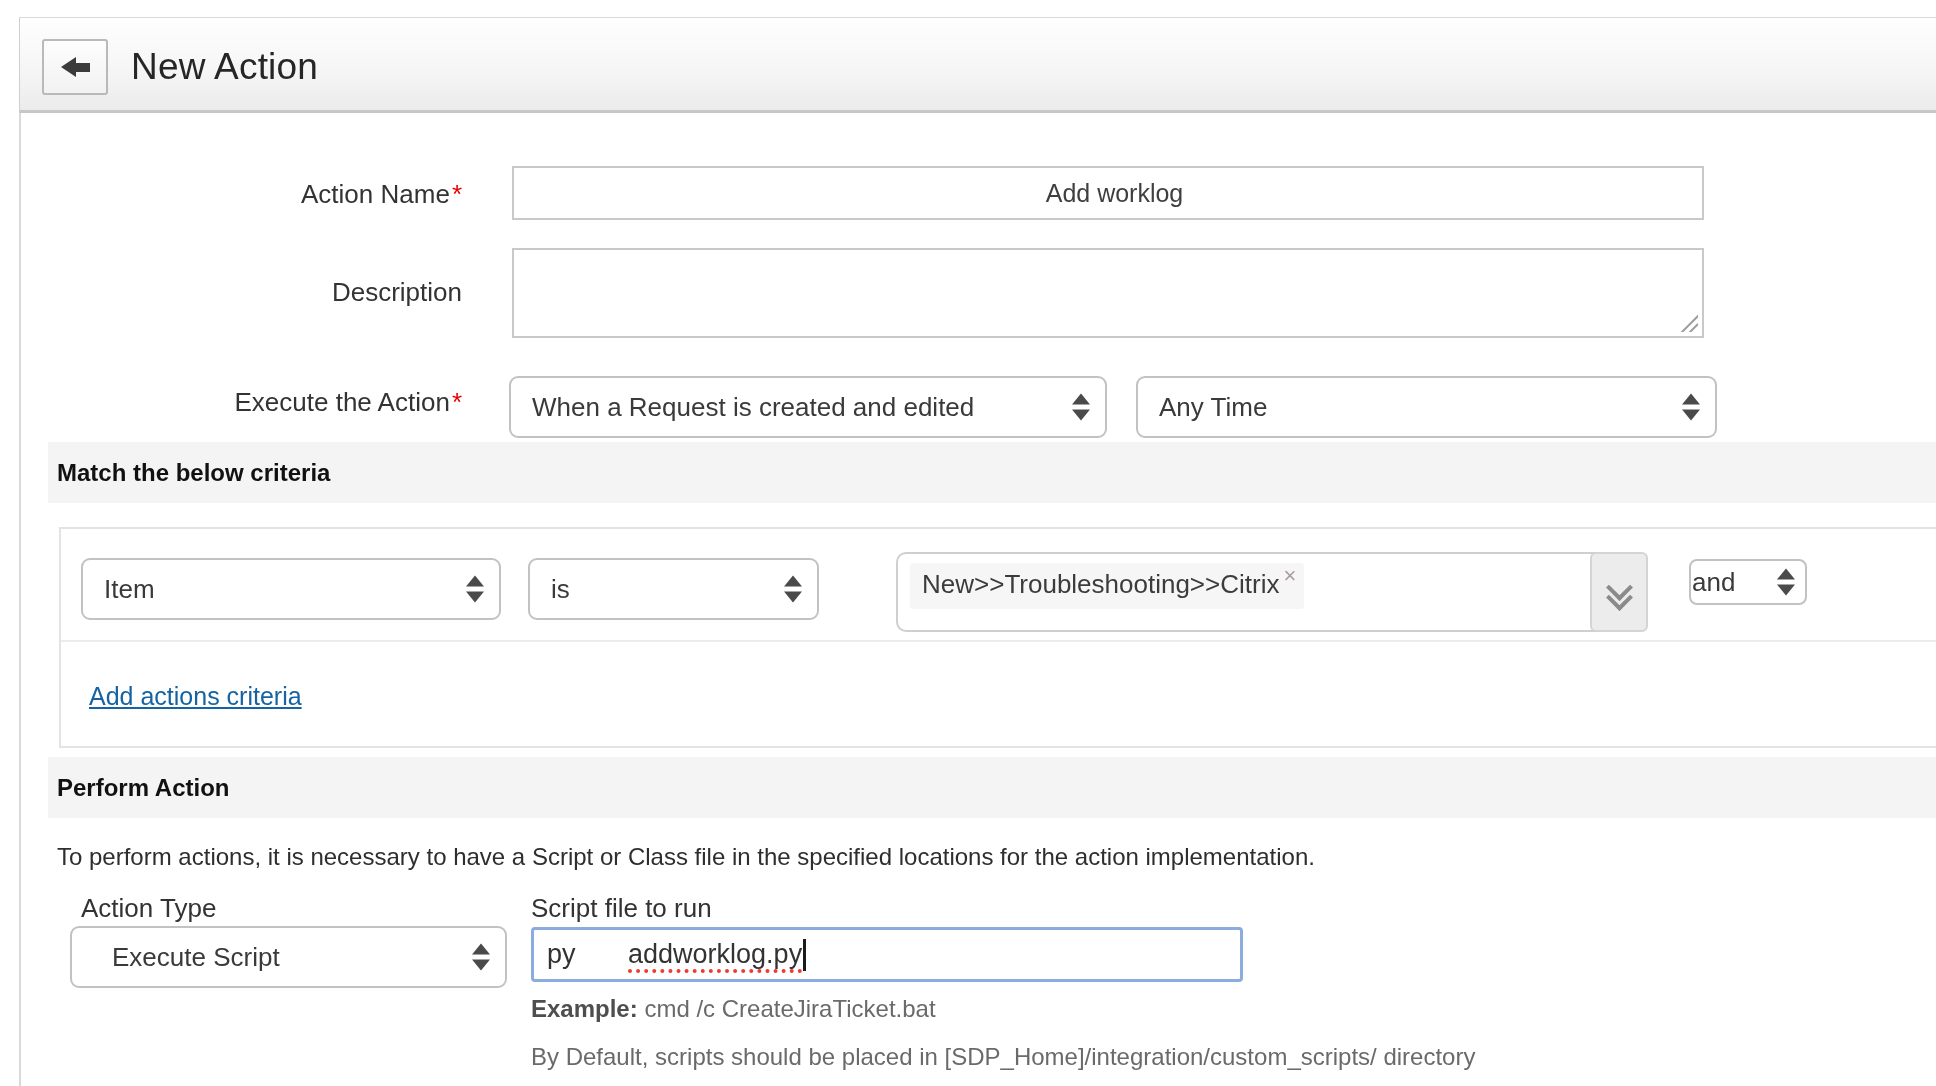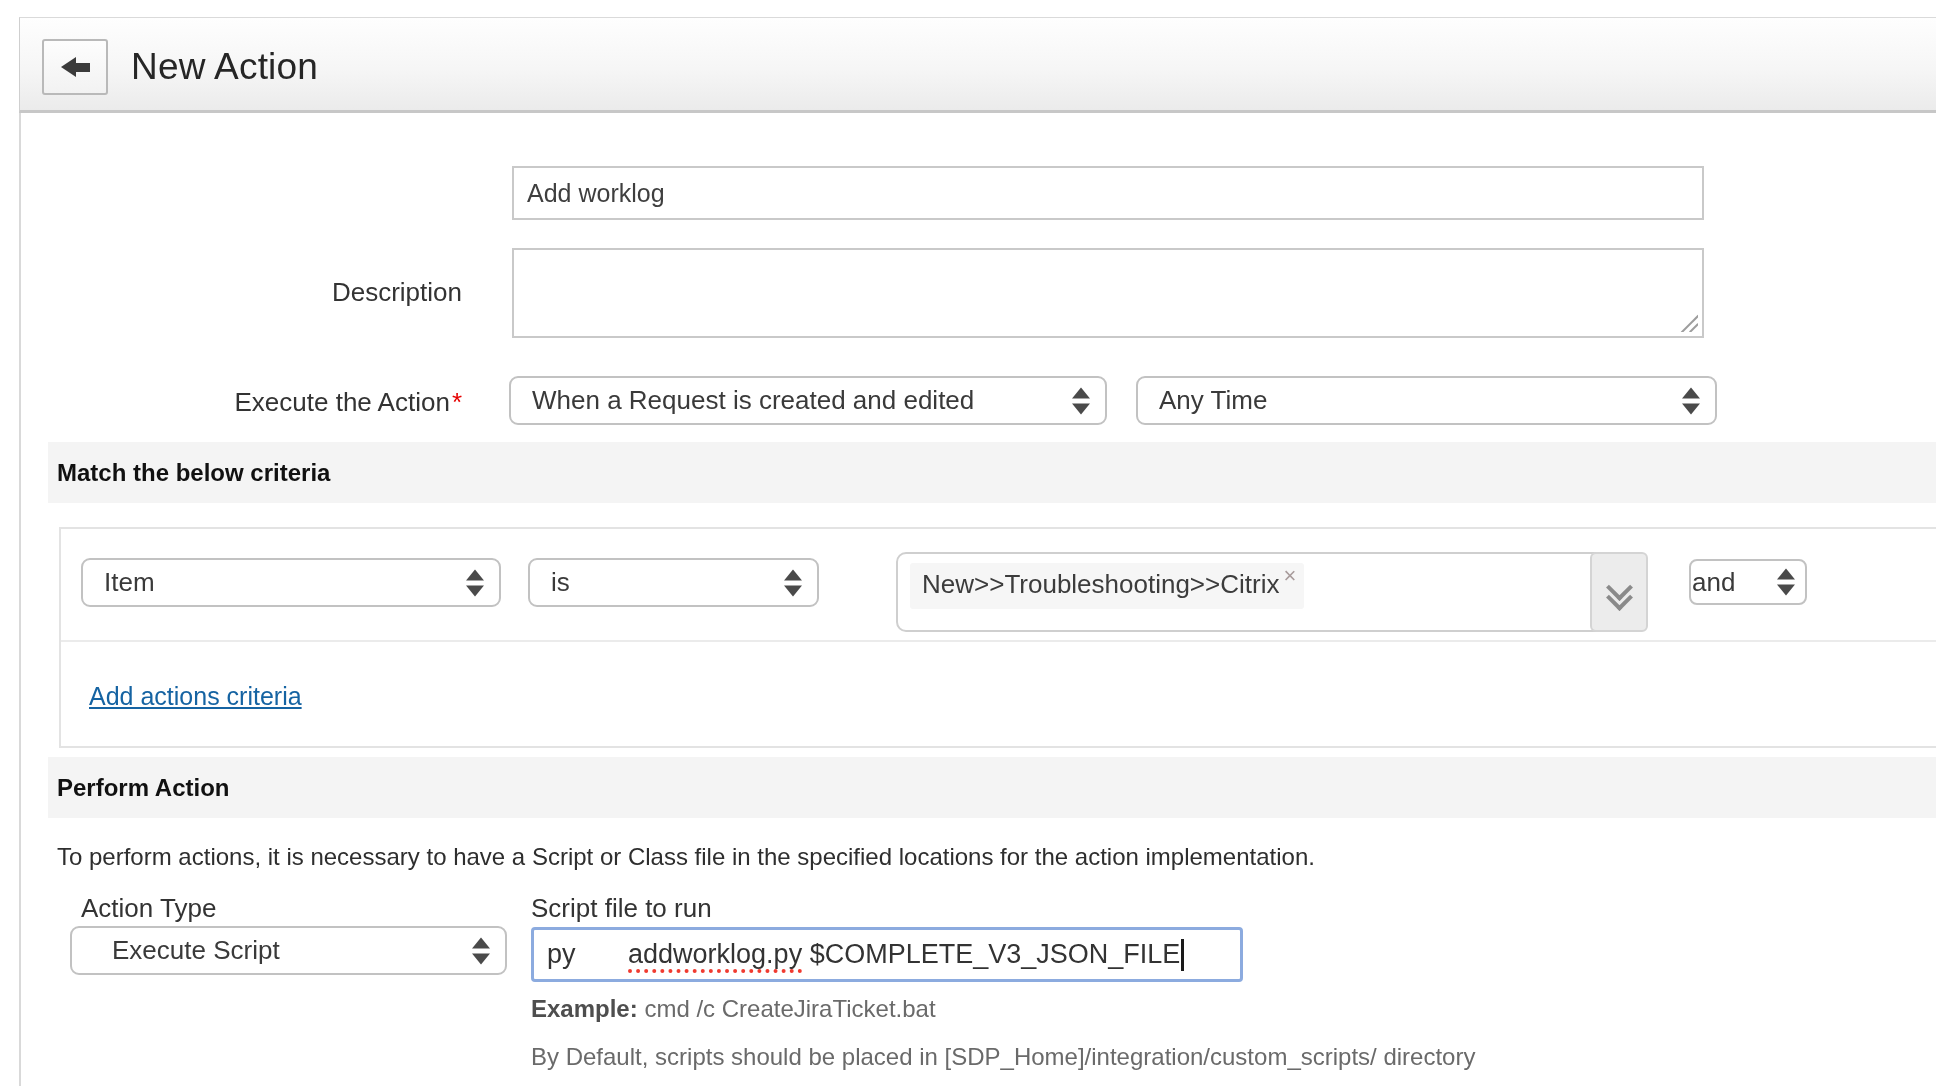--- a/index.html
+++ b/index.html
@@ -30,33 +30,33 @@
 
   
   .panel-edge{left:19px;top:113px;width:2px;height:973px;background:#d9d9d9;}
 
   
   .flabel{left:96px;width:366px;text-align:right;font-size:26px;color:#333;}
   .req{color:#e60000;font-size:26px;margin-left:2px;}
   .text-input{
     left:512px;width:1192px;height:54px;box-sizing:border-box;
     border:2px solid #c9c9c9;background:#fff;font-size:25px;color:#3f3f3f;
-    display:flex;align-items:center;padding-left:13px;
+    display:flex;align-items:center;padding-left:13px;justify-content:center;
   }
   .textarea{
     left:512px;top:248px;width:1192px;height:90px;box-sizing:border-box;
     border:2px solid #c9c9c9;background:#fff;position:absolute;
   }
   .resizer{position:absolute;right:4px;bottom:4px;width:18px;height:18px;overflow:hidden;}
   .resizer i{position:absolute;display:block;height:2px;background:#9d9d9d;transform:rotate(-45deg);}
   .resizer i.l1{width:24px;left:-2px;top:9px;}
   .resizer i.l2{width:12px;left:8px;top:13px;}
 
   .select{
-    box-sizing:border-box;height:49px;background:#fff;
+    box-sizing:border-box;height:62px;background:#fff;
     border:2px solid #c2c2c2;border-radius:9px;
     display:flex;align-items:center;padding-left:21px;
     font-size:26px;color:#3a3a3a;cursor:pointer;position:absolute;
   }
   .spin{position:absolute;right:15px;top:50%;transform:translateY(-50%);display:flex;flex-direction:column;align-items:center;gap:5px;}
   .tri-up{width:0;height:0;border-left:9px solid transparent;border-right:9px solid transparent;border-bottom:11px solid #4a4a4a;}
   .tri-down{width:0;height:0;border-left:9px solid transparent;border-right:9px solid transparent;border-top:11px solid #4a4a4a;}
 
   
   .section-bar{
@@ -113,20 +113,21 @@
   <div class="abs header"></div>
   <div class="abs back-btn">
     <span class="arrow-left">
       <span class="arrow-head"></span>
         <span class="arrow-shaft"></span>
     </span>
   </div>
   <div class="abs page-title">New Action</div>
   <div class="abs panel-edge"></div>
 
+  <div class="abs flabel" style="top:179px;"><span>Action Name</span><span class="req">*</span></div>
   <div class="abs text-input" style="top:166px;">
     <span>Add worklog</span>
   </div>
 
   <div class="abs flabel" style="top:277px;">Description</div>
   <div class="textarea">
     <span></span>
     <span class="resizer">
         <i class="l1"></i>
         <i class="l2"></i>
@@ -200,19 +201,19 @@
 
   <div class="select" style="left:70px;top:926px;width:437px;padding-left:40px;">
     <span>Execute Script</span>
     <span class="spin">
         <span class="tri-up"></span>
         <span class="tri-down"></span>
       </span>
   </div>
 
   <div class="abs script-input">
-    <span>py </span><span class="misspelled">addworklog.py</span><span> $COMPLETE_V3_JSON_FILE</span><span class="caret"></span>
+    <span>py </span><span class="misspelled">addworklog.py</span><span class="caret"></span>
   </div>
 
   <div class="abs hint" style="top:995px;"><b>Example:</b><span> cmd /c CreateJiraTicket.bat</span></div>
   <div class="abs hint" style="top:1027px;margin-top:16px;">By Default, scripts should be placed in [SDP_Home]/integration/custom_scripts/ directory</div>
 
 </div>
 
 </body></html>

